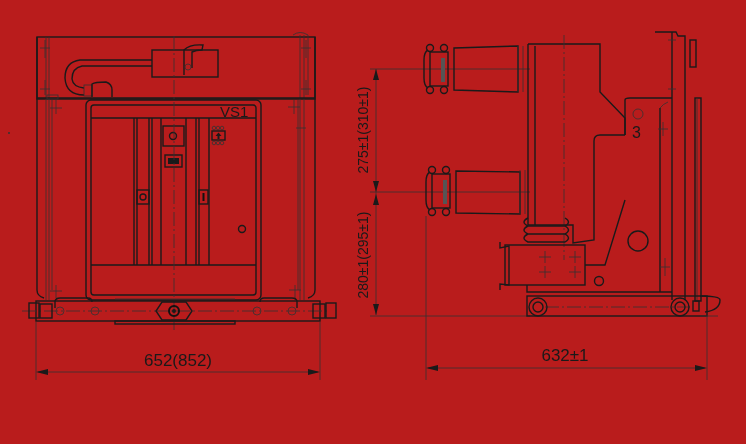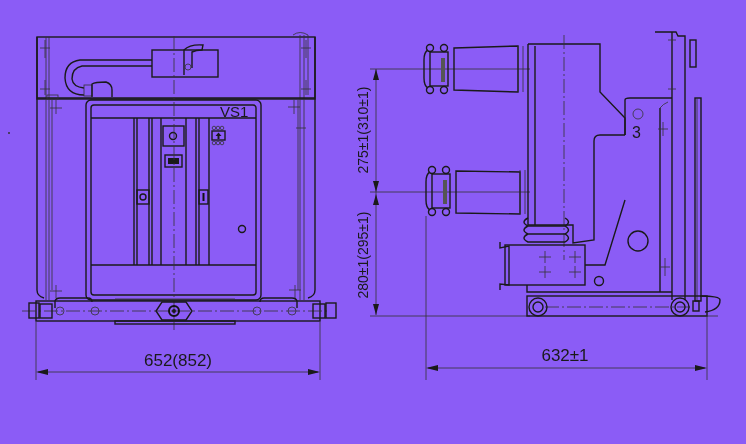--- a/index.html
+++ b/index.html
@@ -1,16 +1,16 @@
 <!DOCTYPE html>
 <html><head>
 <meta charset="utf-8">
 <style>
   html,body{margin:0;padding:0;background:#ffffff;}
-  #stage{position:relative;width:746px;height:444px;background:#8b5cf6;overflow:hidden;font-family:"Liberation Sans",sans-serif;}
+  #stage{position:relative;width:746px;height:444px;background:#b91c1c;overflow:hidden;font-family:"Liberation Sans",sans-serif;}
   svg{position:absolute;left:0;top:0;}
   .ln{stroke:#1a1a1a;fill:none;stroke-width:1.4;}
   .thin{stroke:#333;fill:none;stroke-width:0.8;}
   .thick{stroke:#111;fill:none;stroke-width:2;}
   .cl{stroke:#333;fill:none;stroke-width:0.8;stroke-dasharray:14 3 2 3;}
   .dimtxt{font-family:"Liberation Sans",sans-serif;fill:#1a1a1a;}
 </style>
 </head>
 <body>
 

